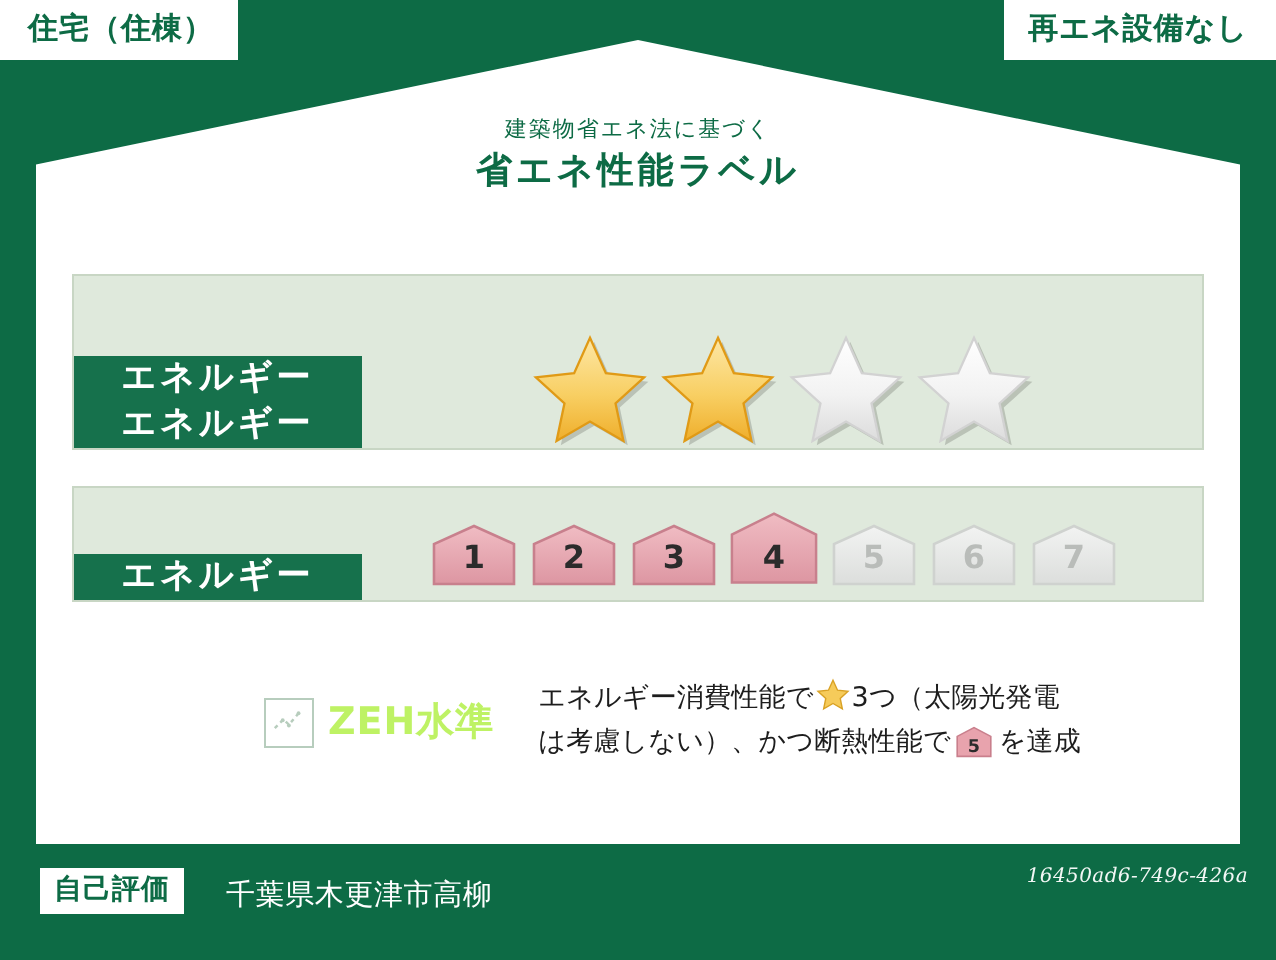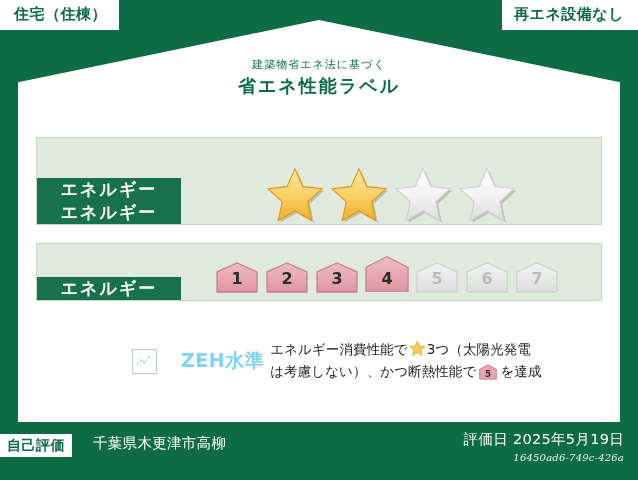--- a/index.html
+++ b/index.html
@@ -149,45 +149,44 @@
     padding-left: 96px;
   }
   .zeh-icon {
     width: 25px; height: 25px;
     border: 1.5px solid #b7cdbd;
     display: block;
   }
   .zeh-text {
     font-size: 19px;
     font-weight: bold;
-    color: #7dd3fc;
+    color: #bef264;
     letter-spacing: .5px;
-    margin-left: 17px;
   }
   .zeh-desc {
-    margin-left: 6px;
+    margin-left: 22px;
     font-size: 13.5px;
     color: #1d1d1d;
     line-height: 1.62;
     letter-spacing: .1px;
   }
   .inline-star { display:inline-block; vertical-align:-3px; width:17px; height:17px; margin:0 1px; }
   .inline-house { display:inline-block; vertical-align:-4px; width:20px; height:16px; margin:0 2px; }
 
   
   .footer {
     position: absolute;
     left: 0; right: 0; bottom: 0;
     height: 58px;
   }
   .self-eval {
     position: absolute;
-    left: 0; top: 12px;
-    display: flex;
-    align-items: flex-start;
+    left: 20px; top: 12px;
+    display: flex;
+    align-items: flex-end;
   }
   .self-eval-tag {
     background: #ffffff;
     color: #0d6b45;
     font-weight: bold;
     font-size: 14px;
     letter-spacing: .5px;
     padding: 4px 7px 5px 7px;
     line-height: 1;
   }
@@ -401,18 +400,17 @@
         </svg></span><span>を達成</span>
     </div>
   </div>
 
   <div class="footer">
     <div class="self-eval">
       <span class="self-eval-tag">自己評価</span>
       <span class="self-eval-addr">千葉県木更津市高柳</span>
     </div>
     <div class="eval-date">
-      <div class="d">評価日 2025年5月19日</div>
       <div class="id">16450ad6-749c-426a</div>
     </div>
   </div>
 
 </div>
 
 </body></html>

